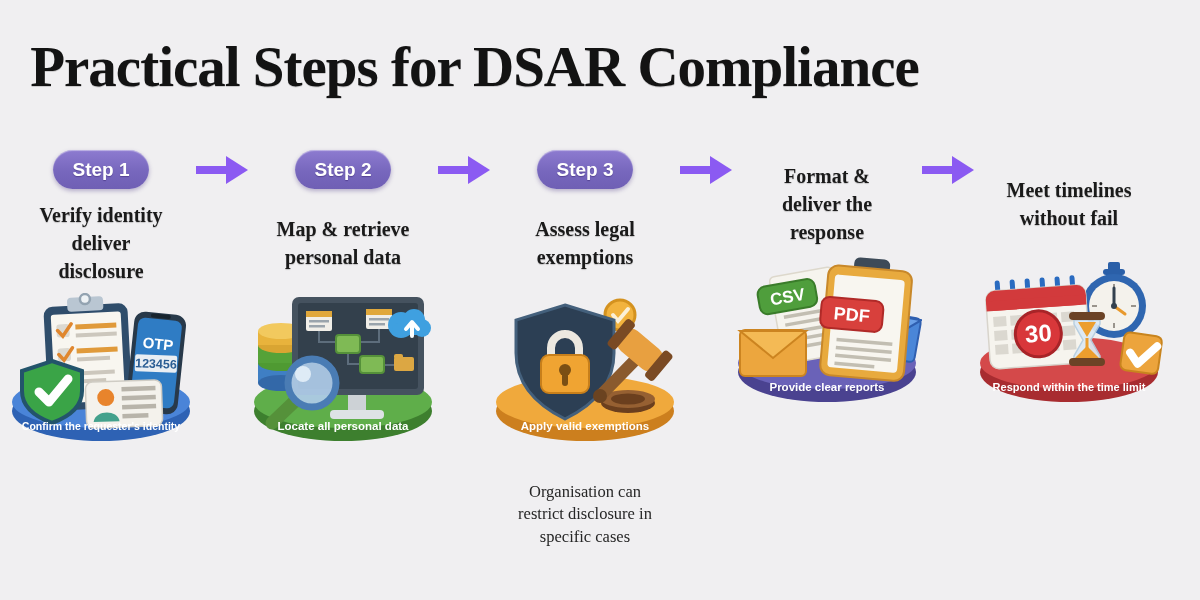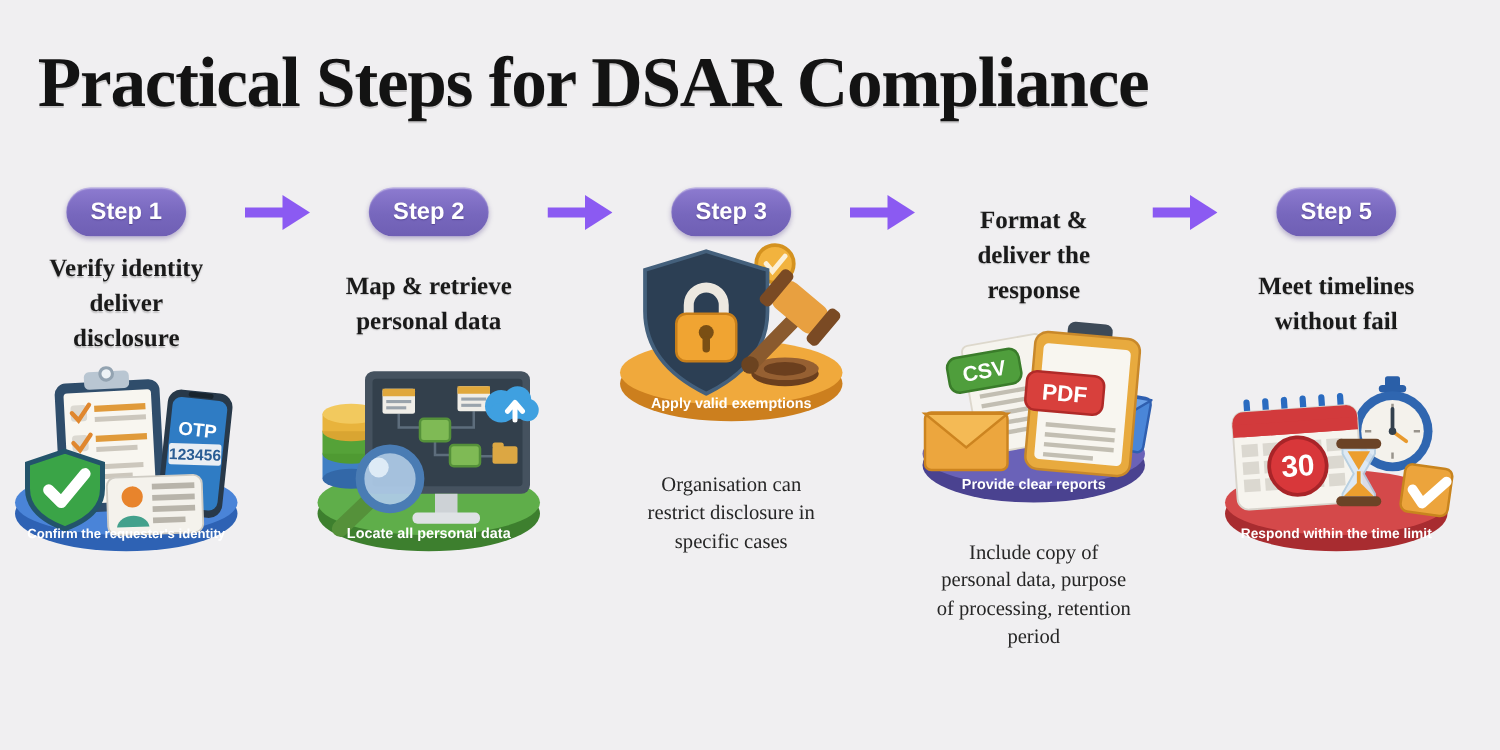--- a/index.html
+++ b/index.html
@@ -175,20 +175,22 @@
 
     <div class="arrow">
       <svg width="52" height="32" viewBox="0 0 52 32">
           <rect x="0" y="12" width="32" height="8" fill="#8b5af2"></rect>
           <polygon points="30,2 52,16 30,30" fill="#8b5af2"></polygon>
         </svg>
     </div>
 
     <div class="step-col">
       <div class="badge">Step 3</div>
+      <div class="step-title">Assess legal
+exemptions</div>
       <div class="illus">
         <svg width="190" height="152" viewBox="0 0 190 152">
           <g>
             <ellipse cx="95" cy="118" rx="89" ry="30" fill="#cc7f1e"></ellipse>
             <ellipse cx="95" cy="109" rx="89" ry="26" fill="#f0a93c"></ellipse>
           </g>
           <g>
             <circle cx="130" cy="22" r="15" fill="#f2b33e" stroke="#d4921f" stroke-width="3"></circle>
             <path d="M123 22 l5 6 l10 -12" stroke="#fbf0d8" stroke-width="4" fill="none" stroke-linecap="round"></path>
           </g>
@@ -261,35 +263,30 @@
             <rect x="88" y="46" width="62" height="31" rx="8" fill="#d8403c" stroke="#b02a28" stroke-width="2"></rect>
             <text x="119" y="68" text-anchor="middle" font-size="18" font-weight="bold" fill="#ffffff">PDF</text>
           </g>
           <g>
             <rect x="8" y="76" width="66" height="46" rx="5" fill="#eca63e" stroke="#cc8420" stroke-width="2"></rect>
             <path d="M8 77 L41 104 L74 77 Z" fill="#f4ba55" stroke="#cc8420" stroke-width="2"></path>
           </g>
           <text class="caption-text" x="95" y="137" text-anchor="middle" font-size="11.5">Provide clear reports</text>
         </svg>
       </div>
-      <div class="step-desc">Include copy of
-personal data, purpose
-of processing, retention
-period</div>
     </div>
 
     <div class="arrow">
       <svg width="52" height="32" viewBox="0 0 52 32">
           <rect x="0" y="12" width="32" height="8" fill="#8b5af2"></rect>
           <polygon points="30,2 52,16 30,30" fill="#8b5af2"></polygon>
         </svg>
     </div>
 
     <div class="step-col">
-      <div class="badge">Step 5</div>
       <div class="step-title">Meet timelines
 without fail</div>
       <div class="illus">
         <svg width="190" height="152" viewBox="0 0 190 152">
           <g>
             <ellipse cx="95" cy="118" rx="89" ry="30" fill="#a82c30"></ellipse>
             <ellipse cx="95" cy="109" rx="89" ry="26" fill="#d4494a"></ellipse>
           </g>
           <g>
             <rect x="134" y="8" width="12" height="9" rx="2" fill="#2a5fa8"></rect>

